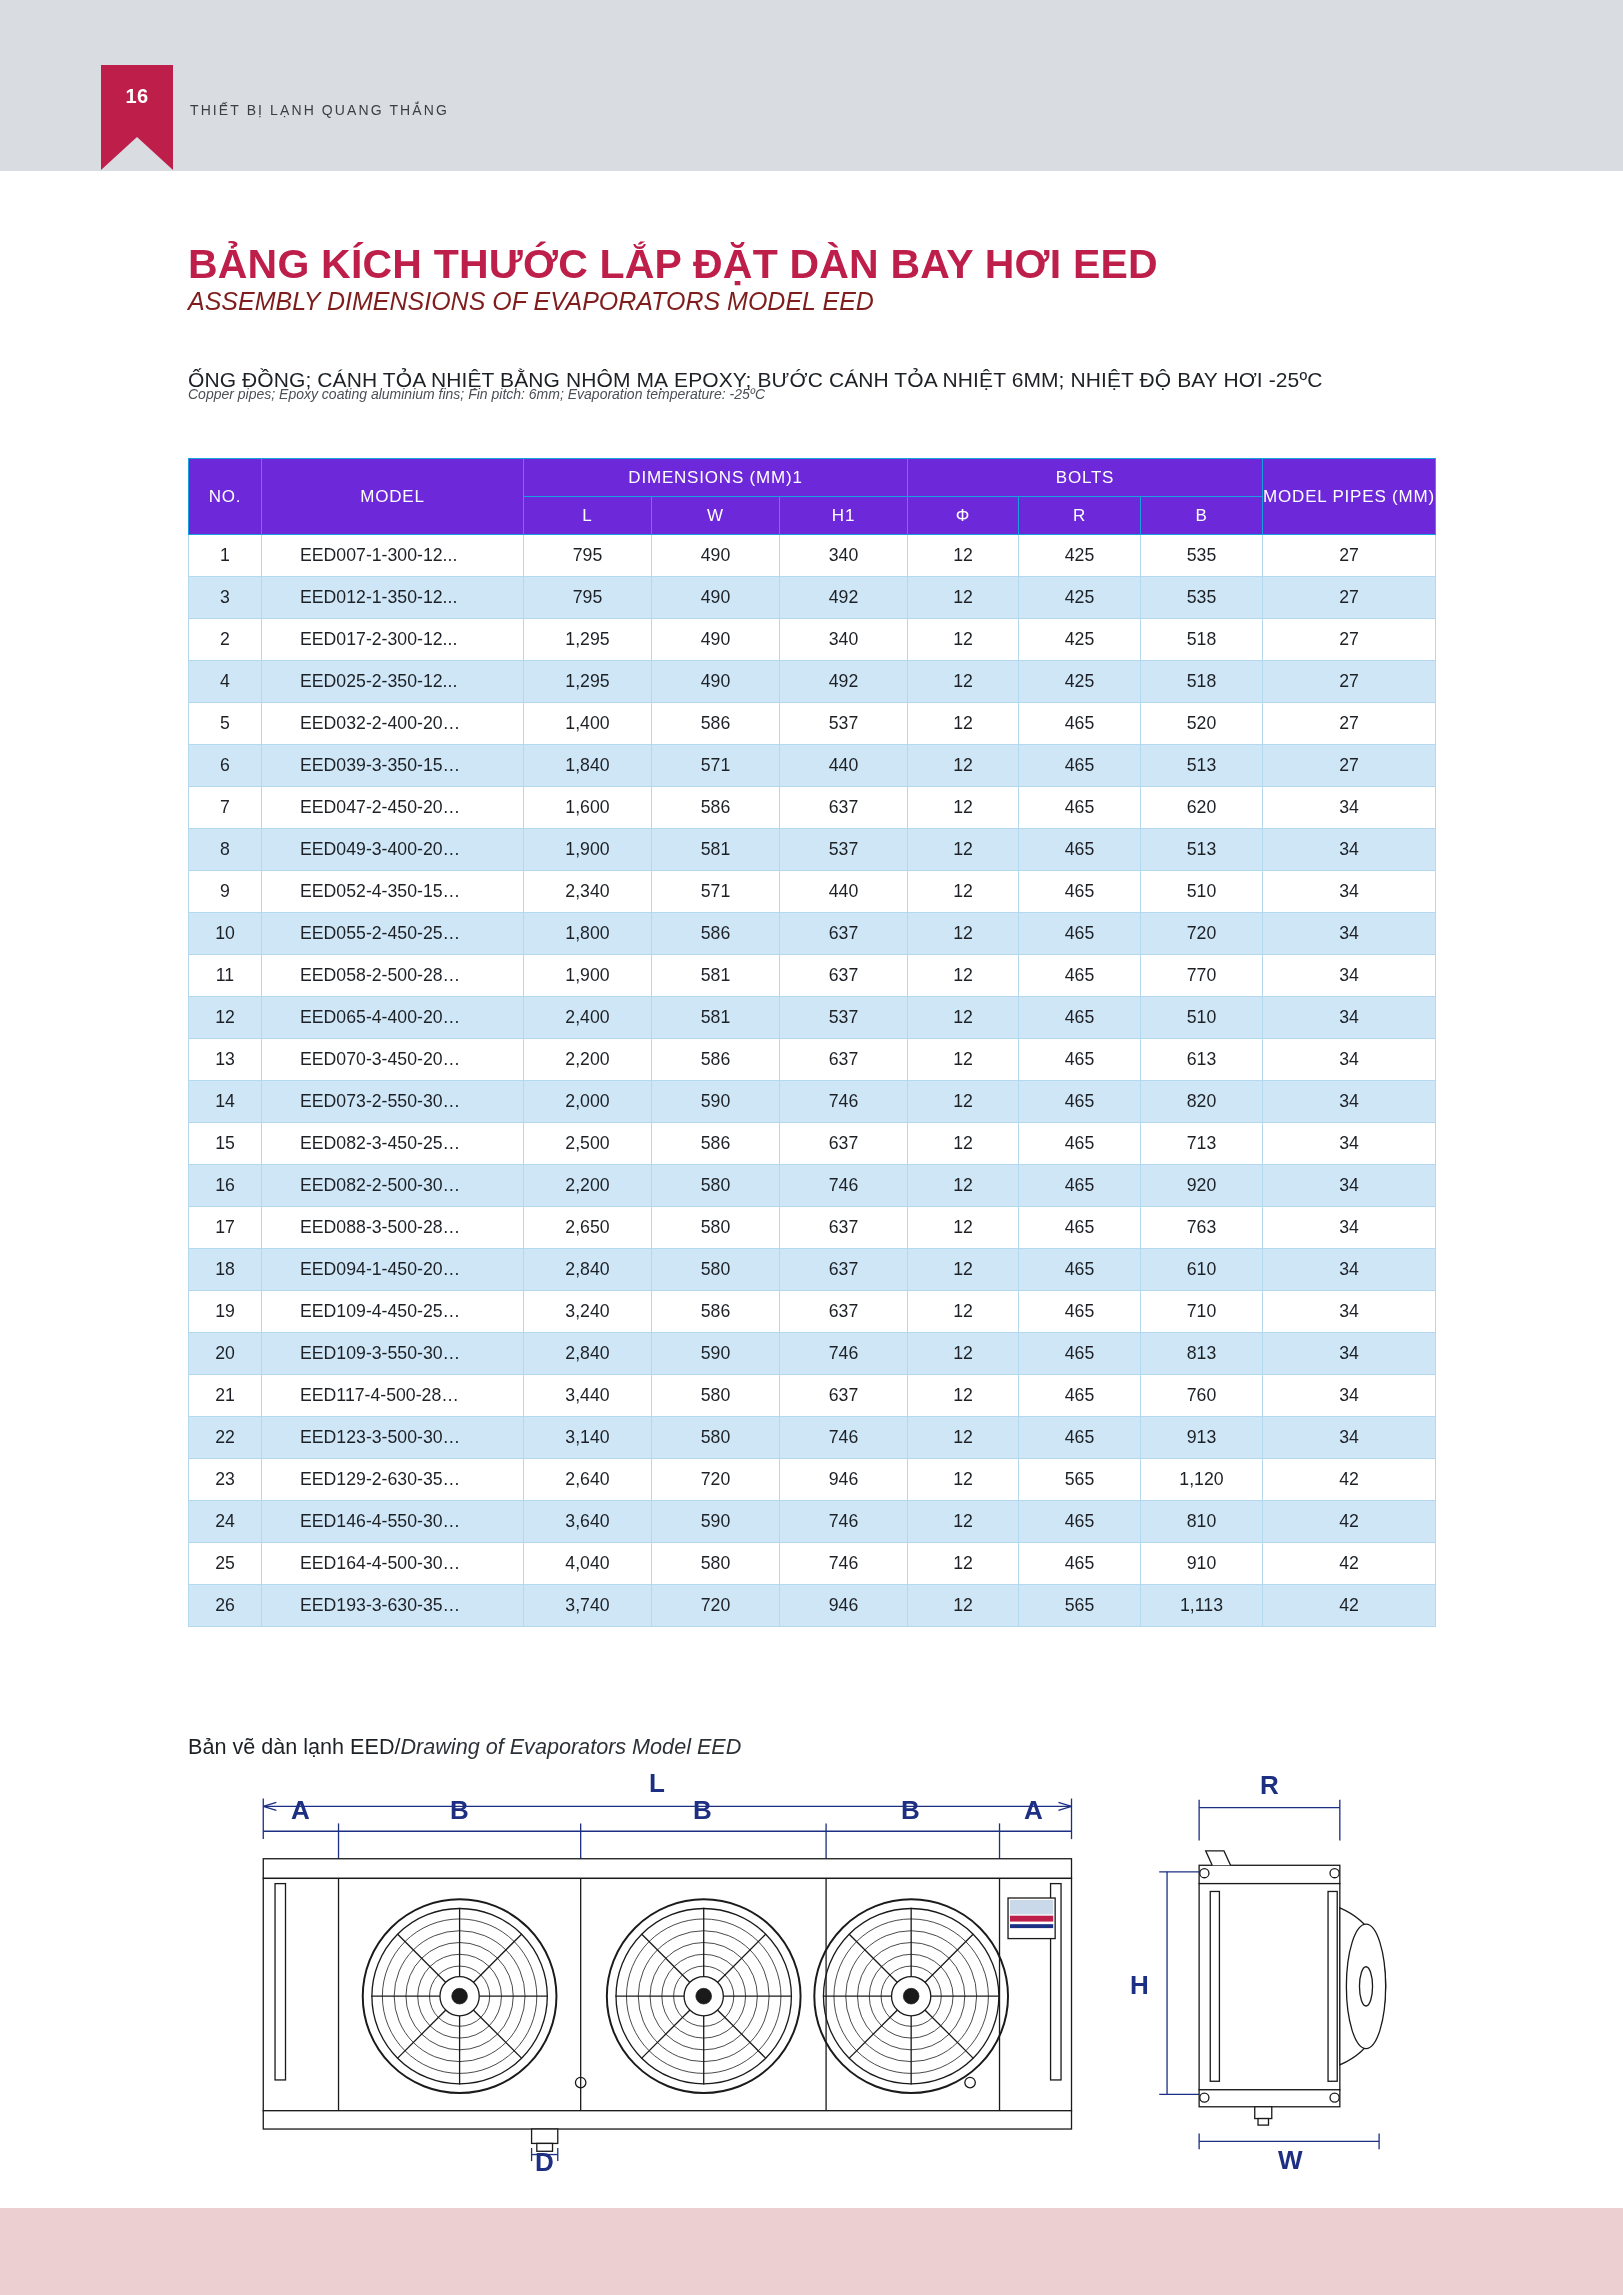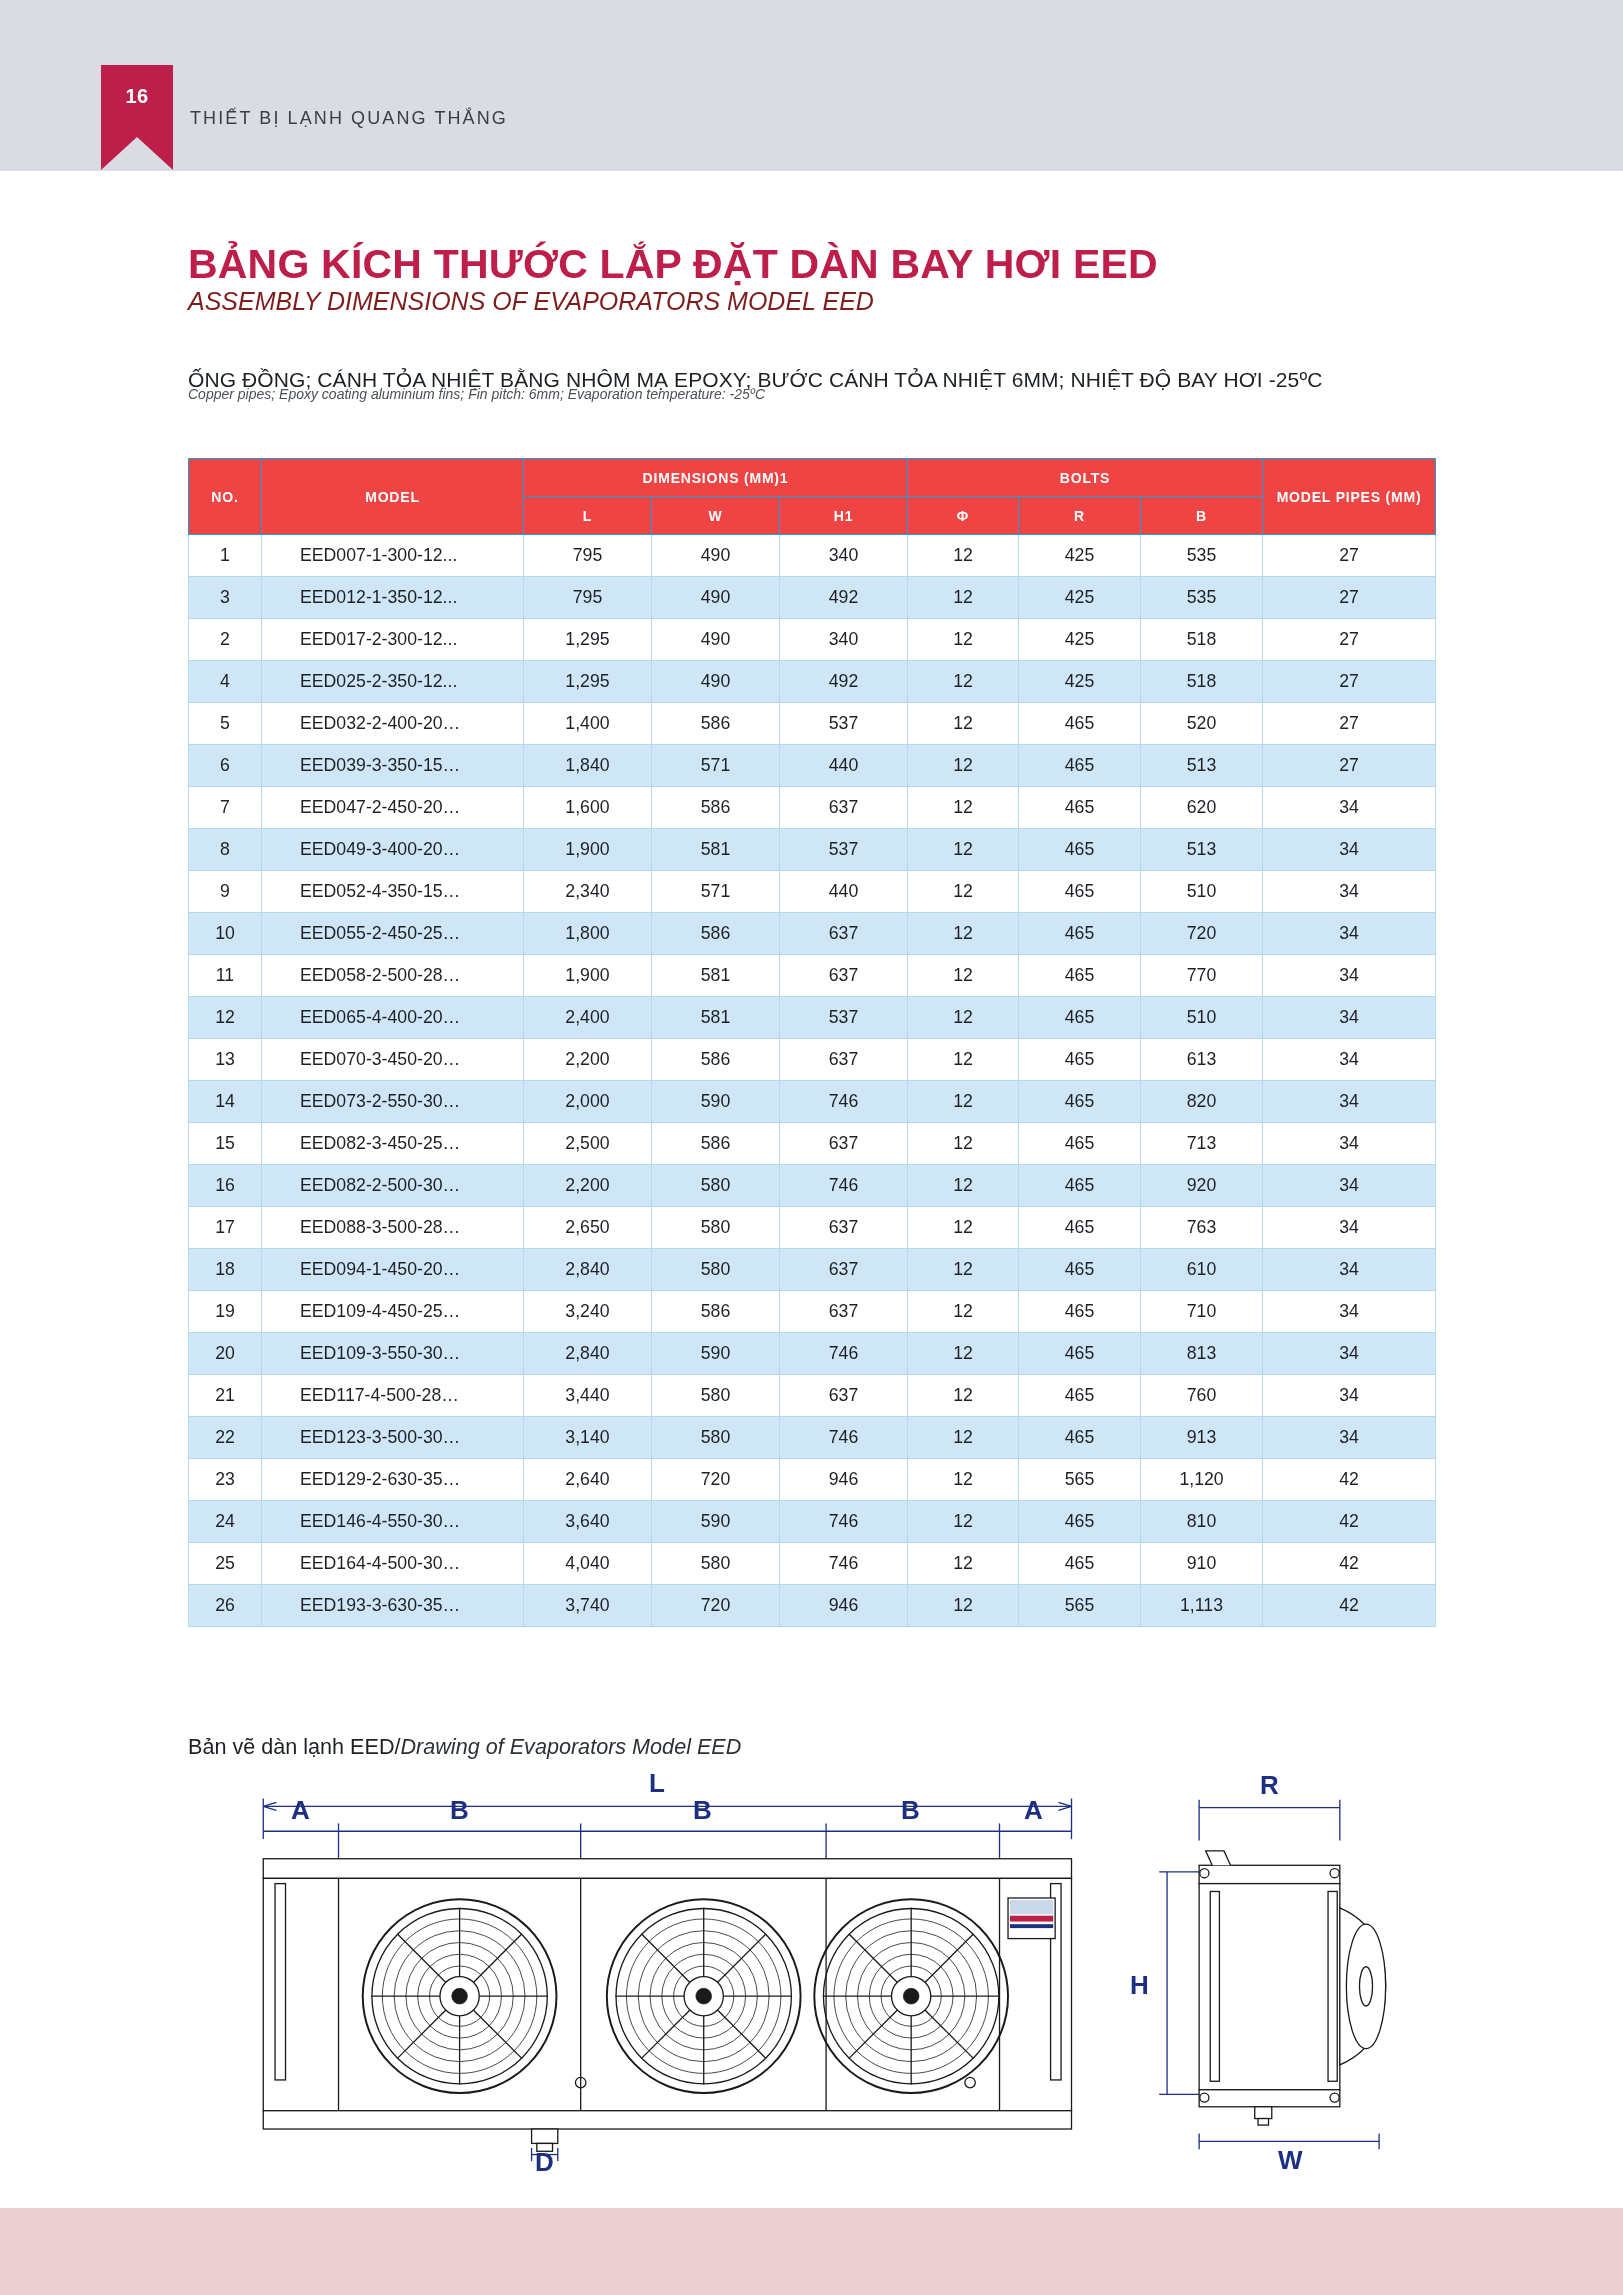--- a/index.html
+++ b/index.html
@@ -55,23 +55,23 @@
     left: 0;
     width: 72px;
     text-align: center;
     color: #ffffff;
     font-size: 20px;
     font-weight: bold;
     letter-spacing: 0.3px;
   }
   .company-name {
     position: absolute;
-    top: 108px;
+    top: 102px;
     left: 190px;
-    font-size: 18px;
+    font-size: 14px;
     letter-spacing: 2.1px;
     color: #3a3f45;
     font-weight: 400;
   }
 
   
   .title-main {
     position: absolute;
     top: 241px;
     left: 188px;
@@ -112,24 +112,24 @@
     top: 458px;
     left: 188px;
     width: 1248px;
   }
   table.dims {
     border-collapse: collapse;
     width: 1248px;
     table-layout: fixed;
   }
   table.dims th {
-    background: #ef4444;
+    background: #6d28d9;
     color: #ffffff;
-    font-weight: bold;
-    font-size: 14px;
+    font-weight: normal;
+    font-size: 17px;
     letter-spacing: 0.8px;
     border: 0.7px solid #16a0dd;
     padding: 0;
     height: 37px;
     vertical-align: middle;
   }
   table.dims th.tall { height: 73px; }
   table.dims td {
     font-size: 17.7px;
     color: #1d2126;

